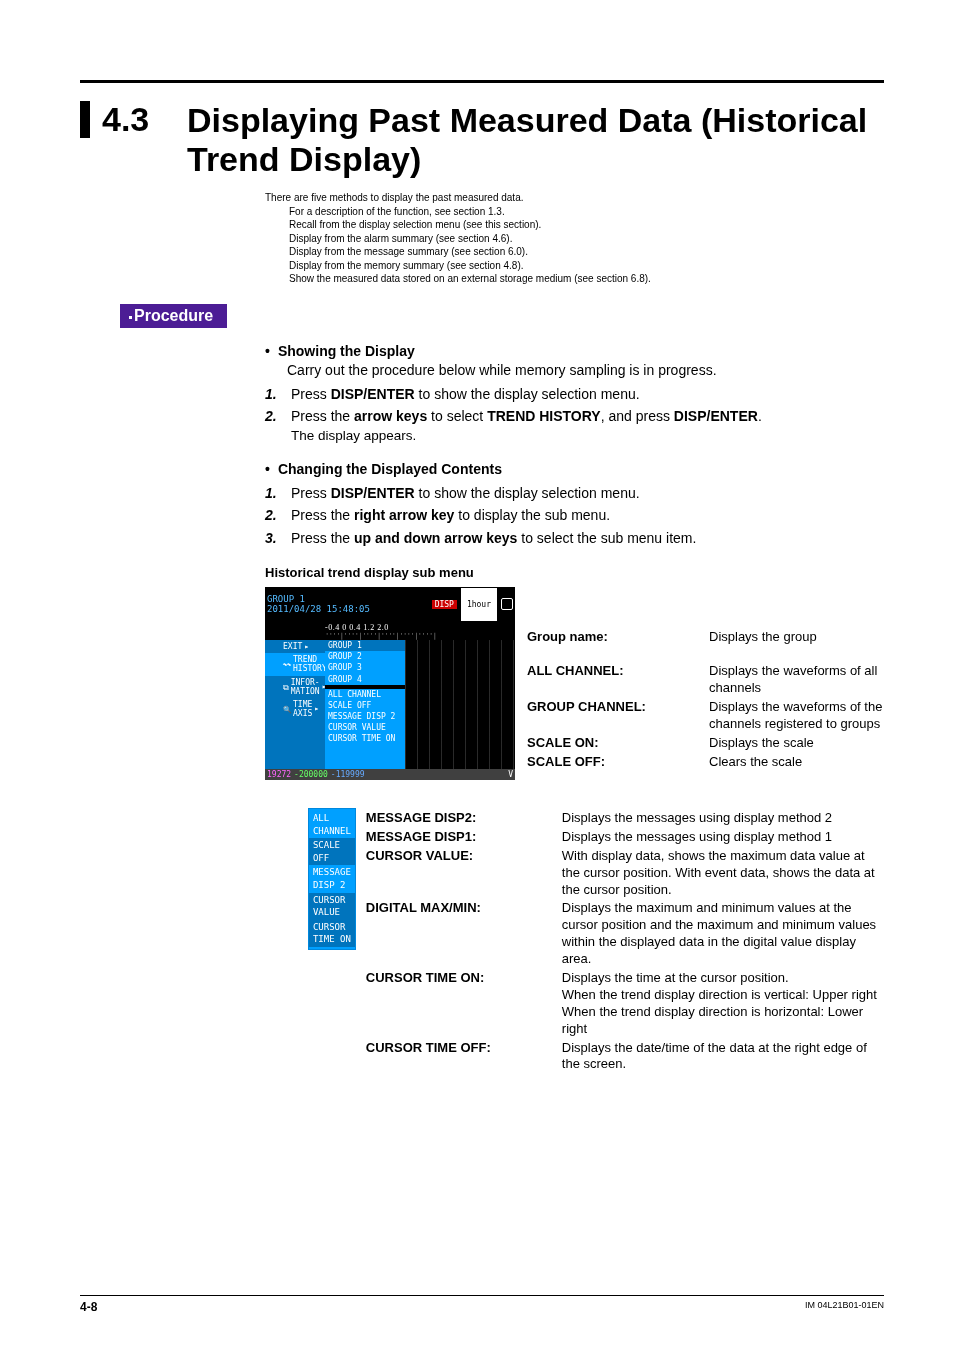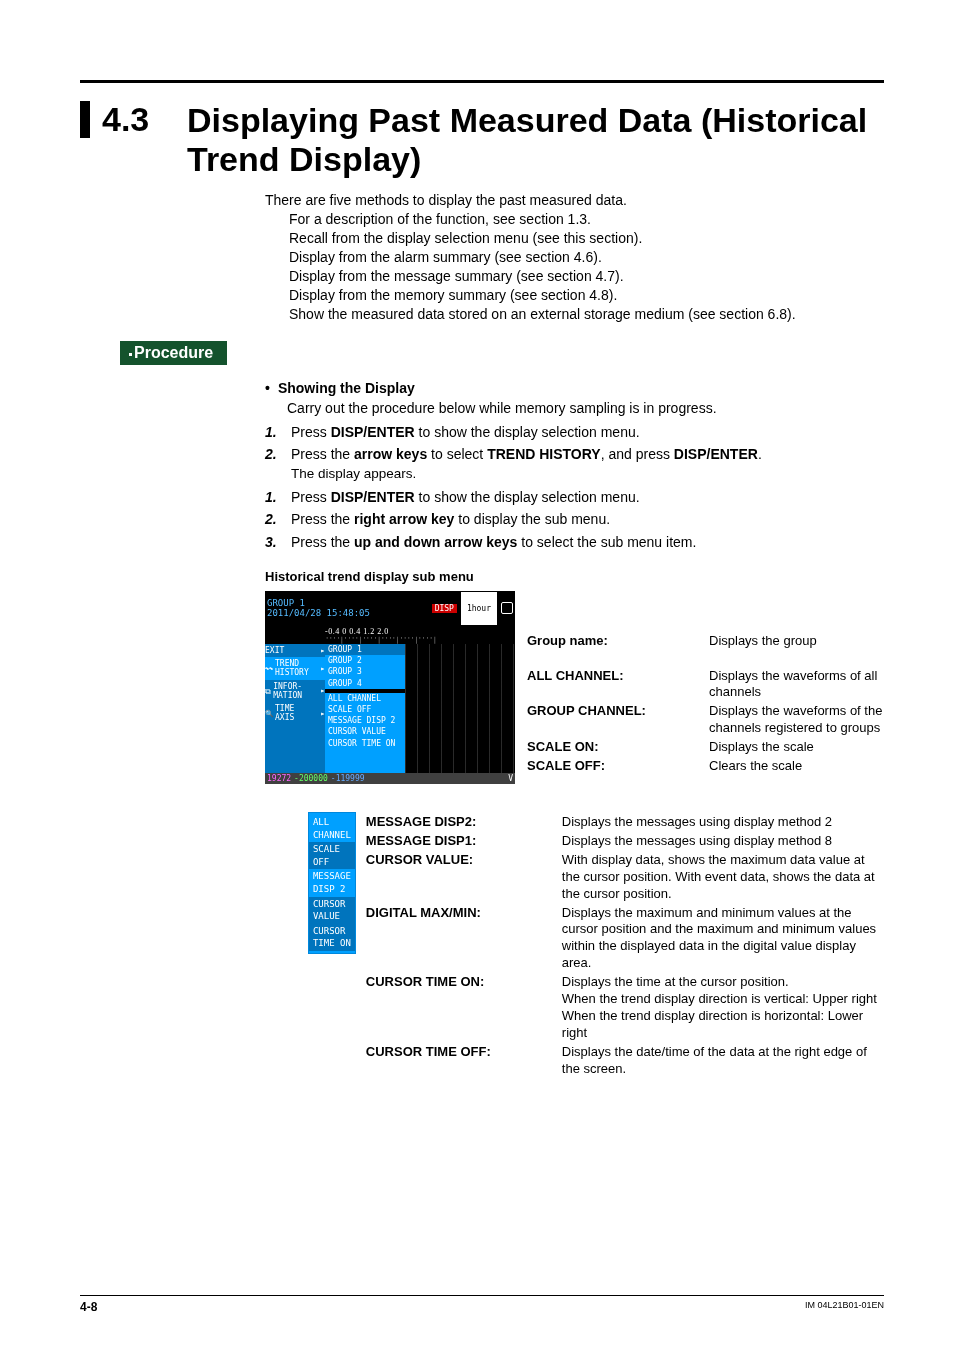--- a/index.html
+++ b/index.html
@@ -38,29 +38,29 @@
   }
   .sect-title {
     font-size: 34px;
     font-weight: bold;
     line-height: 1.15;
     flex: 1 1 auto;
   }
   .intro {
     margin-top: 12px;
     margin-left: 185px;
-    font-size: 14px;
+    font-size: 10px;
     line-height: 1.35;
   }
   .intro .sub {
     margin-left: 24px;
   }
   .proc-label {
     display: inline-block;
-    background: #14532d;
+    background: #4c1d95;
     color: #fff;
     font-size: 16px;
     font-weight: bold;
     padding: 3px 14px;
     margin-top: 18px;
     margin-left: 40px;
     position: relative;
   }
   .proc-label::before {
     content: '';
@@ -151,21 +151,21 @@
     background: #000;
   }
   .side-menu {
     width: 60px;
     background: #0074bd;
     display: flex;
     flex-direction: column;
     font-size: 8px;
     color: #fff;
   }
-  .side-menu div { padding: 2px 0; border-bottom: 0px solid #005; display:flex; align-items:center; gap:2px;}
+  .side-menu div { padding: 2px 18px; border-bottom: 0px solid #005; display:flex; align-items:center; gap:2px;}
   .side-menu div.hl { background: #00a0ff; }
   .side-menu .arrow::after { content: "▸"; margin-left: auto; font-size:8px; }
   .submenu {
     width: 80px;
     background: #00a0ff;
     color: #fff;
     font-size: 8px;
     display: flex;
     flex-direction: column;
   }
@@ -282,21 +282,21 @@
   <div class="heading-row">
     <div class="sect-number-box">4.3</div>
     <div class="sect-title">Displaying Past Measured Data (Historical Trend Display)</div>
   </div>
 
   <div class="intro">
     <div>There are five methods to display the past measured data.</div>
     <div class="sub">For a description of the function, see section 1.3.</div>
     <div class="sub">Recall from the display selection menu (see this section).</div>
     <div class="sub">Display from the alarm summary (see section 4.6).</div>
-    <div class="sub">Display from the message summary (see section 4.7).</div>
+    <div class="sub">Display from the message summary (see section 6.0).</div>
     <div class="sub">Display from the memory summary (see section 4.8).</div>
     <div class="sub">Show the measured data stored on an external storage medium (see section 6.8).</div>
   </div>
 
   <div class="proc-label">Procedure</div>
 
   <div class="body-block">
 
     <div class="bullet-head">Showing the Display</div>
     <div class="indent1">Carry out the procedure below while memory sampling is in progress.</div>
@@ -310,20 +310,21 @@
       </div>
       <div class="num-item">
         <div class="n">2.</div>
         <div class="t">
           <span>Press the </span><b>arrow keys</b><span> to select </span><b>TREND HISTORY</b><span>, and press </span><b>DISP/ENTER</b><span>.</span>
           <div class="small-indent" style="margin-left:0;">The display appears.</div>
         </div>
       </div>
     </div>
 
+    <div class="bullet-head">Changing the Displayed Contents</div>
     <div class="num-list indent1">
       <div class="num-item">
         <div class="n">1.</div>
         <div class="t">
           <span>Press </span><b>DISP/ENTER</b><span> to show the display selection menu.</span>
         </div>
       </div>
       <div class="num-item">
         <div class="n">2.</div>
         <div class="t">
@@ -430,21 +431,21 @@
         <div class="hl">CURSOR TIME ON</div>
       </div>
 
       <div class="desc-block bottom-desc">
         <div class="desc-row">
           <div class="label wide">MESSAGE DISP2:</div>
           <div class="desc">Displays the messages using display method 2</div>
         </div>
         <div class="desc-row">
           <div class="label wide">MESSAGE DISP1:</div>
-          <div class="desc">Displays the messages using display method 8</div>
+          <div class="desc">Displays the messages using display method 1</div>
         </div>
         <div class="desc-row">
           <div class="label wide">CURSOR VALUE:</div>
           <div class="desc">With display data, shows the maximum data value at the cursor position. With event data, shows the data at the cursor position.</div>
         </div>
         <div class="desc-row">
           <div class="label wide">DIGITAL MAX/MIN:</div>
           <div class="desc">Displays the maximum and minimum values at the cursor position and the maximum and minimum values within the displayed data in the digital value display area.</div>
         </div>
         <div class="desc-row">

